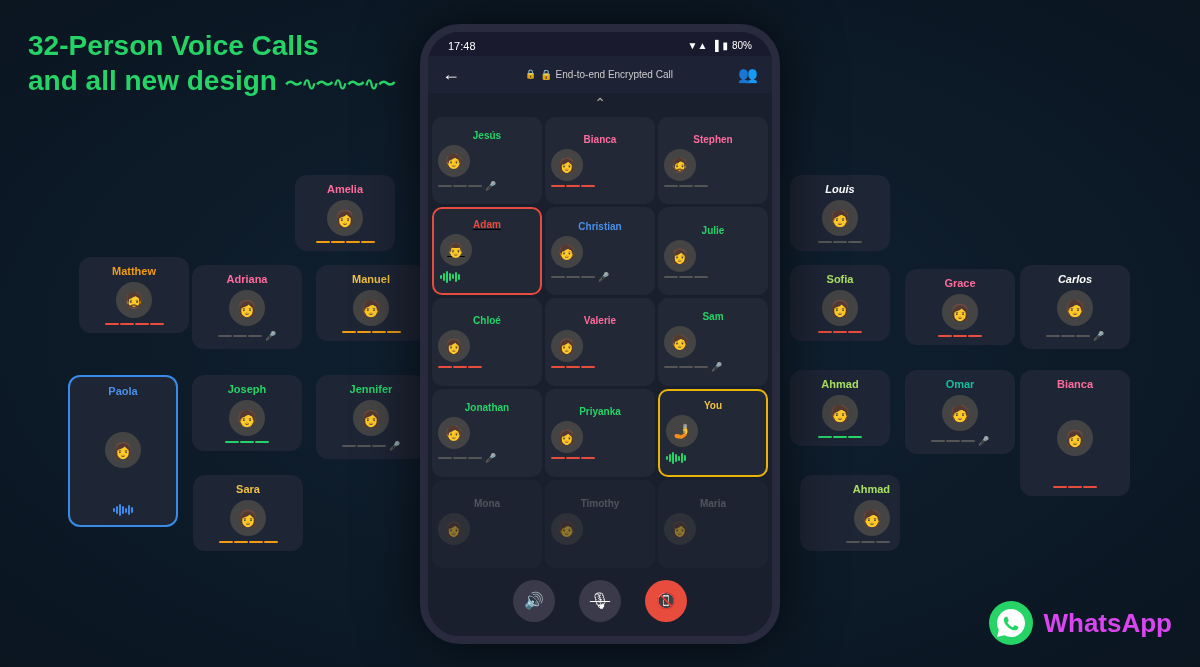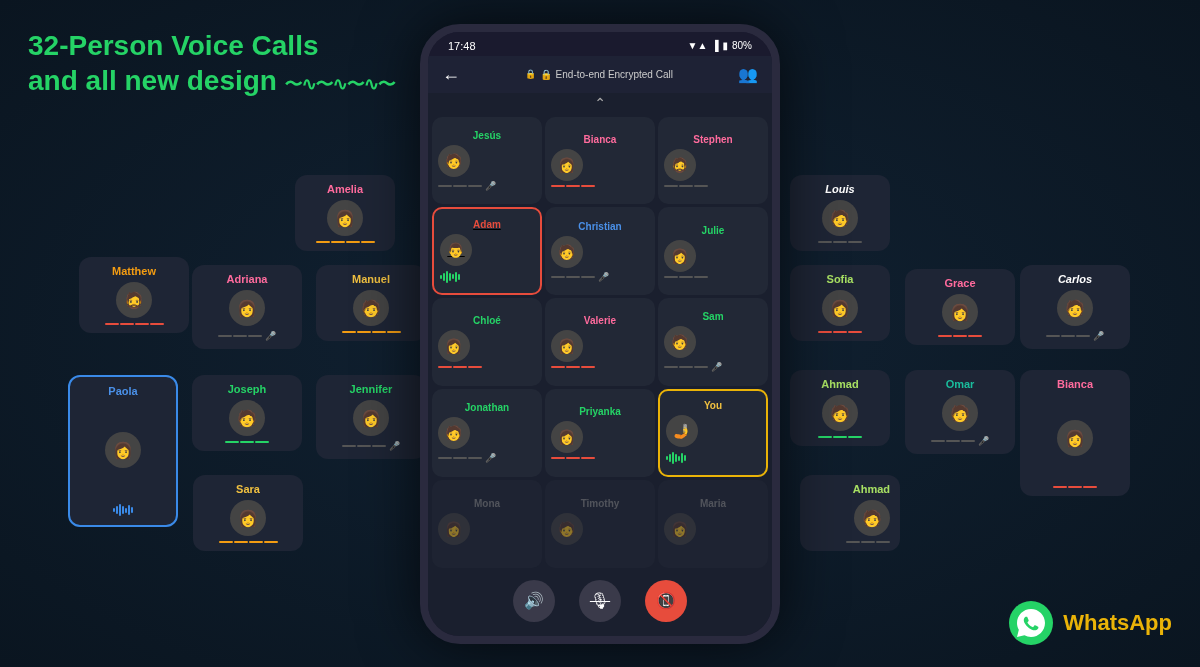--- a/index.html
+++ b/index.html
@@ -43,22 +43,22 @@
       display: flex;
       align-items: center;
       gap: 10px;
       z-index: 10;
     }
     .whatsapp-logo .logo-icon {
       width: 44px;
       height: 44px;
     }
     .whatsapp-logo .logo-text {
-      color: #eab308;
-      font-size: 22px;
+      color: #d946ef;
+      font-size: 26px;
       font-weight: 700;
     }
 
     
     .phone-frame {
       position: absolute;
       left: 50%;
       top: 50%;
       transform: translate(-50%, -50%);
       width: 360px;

